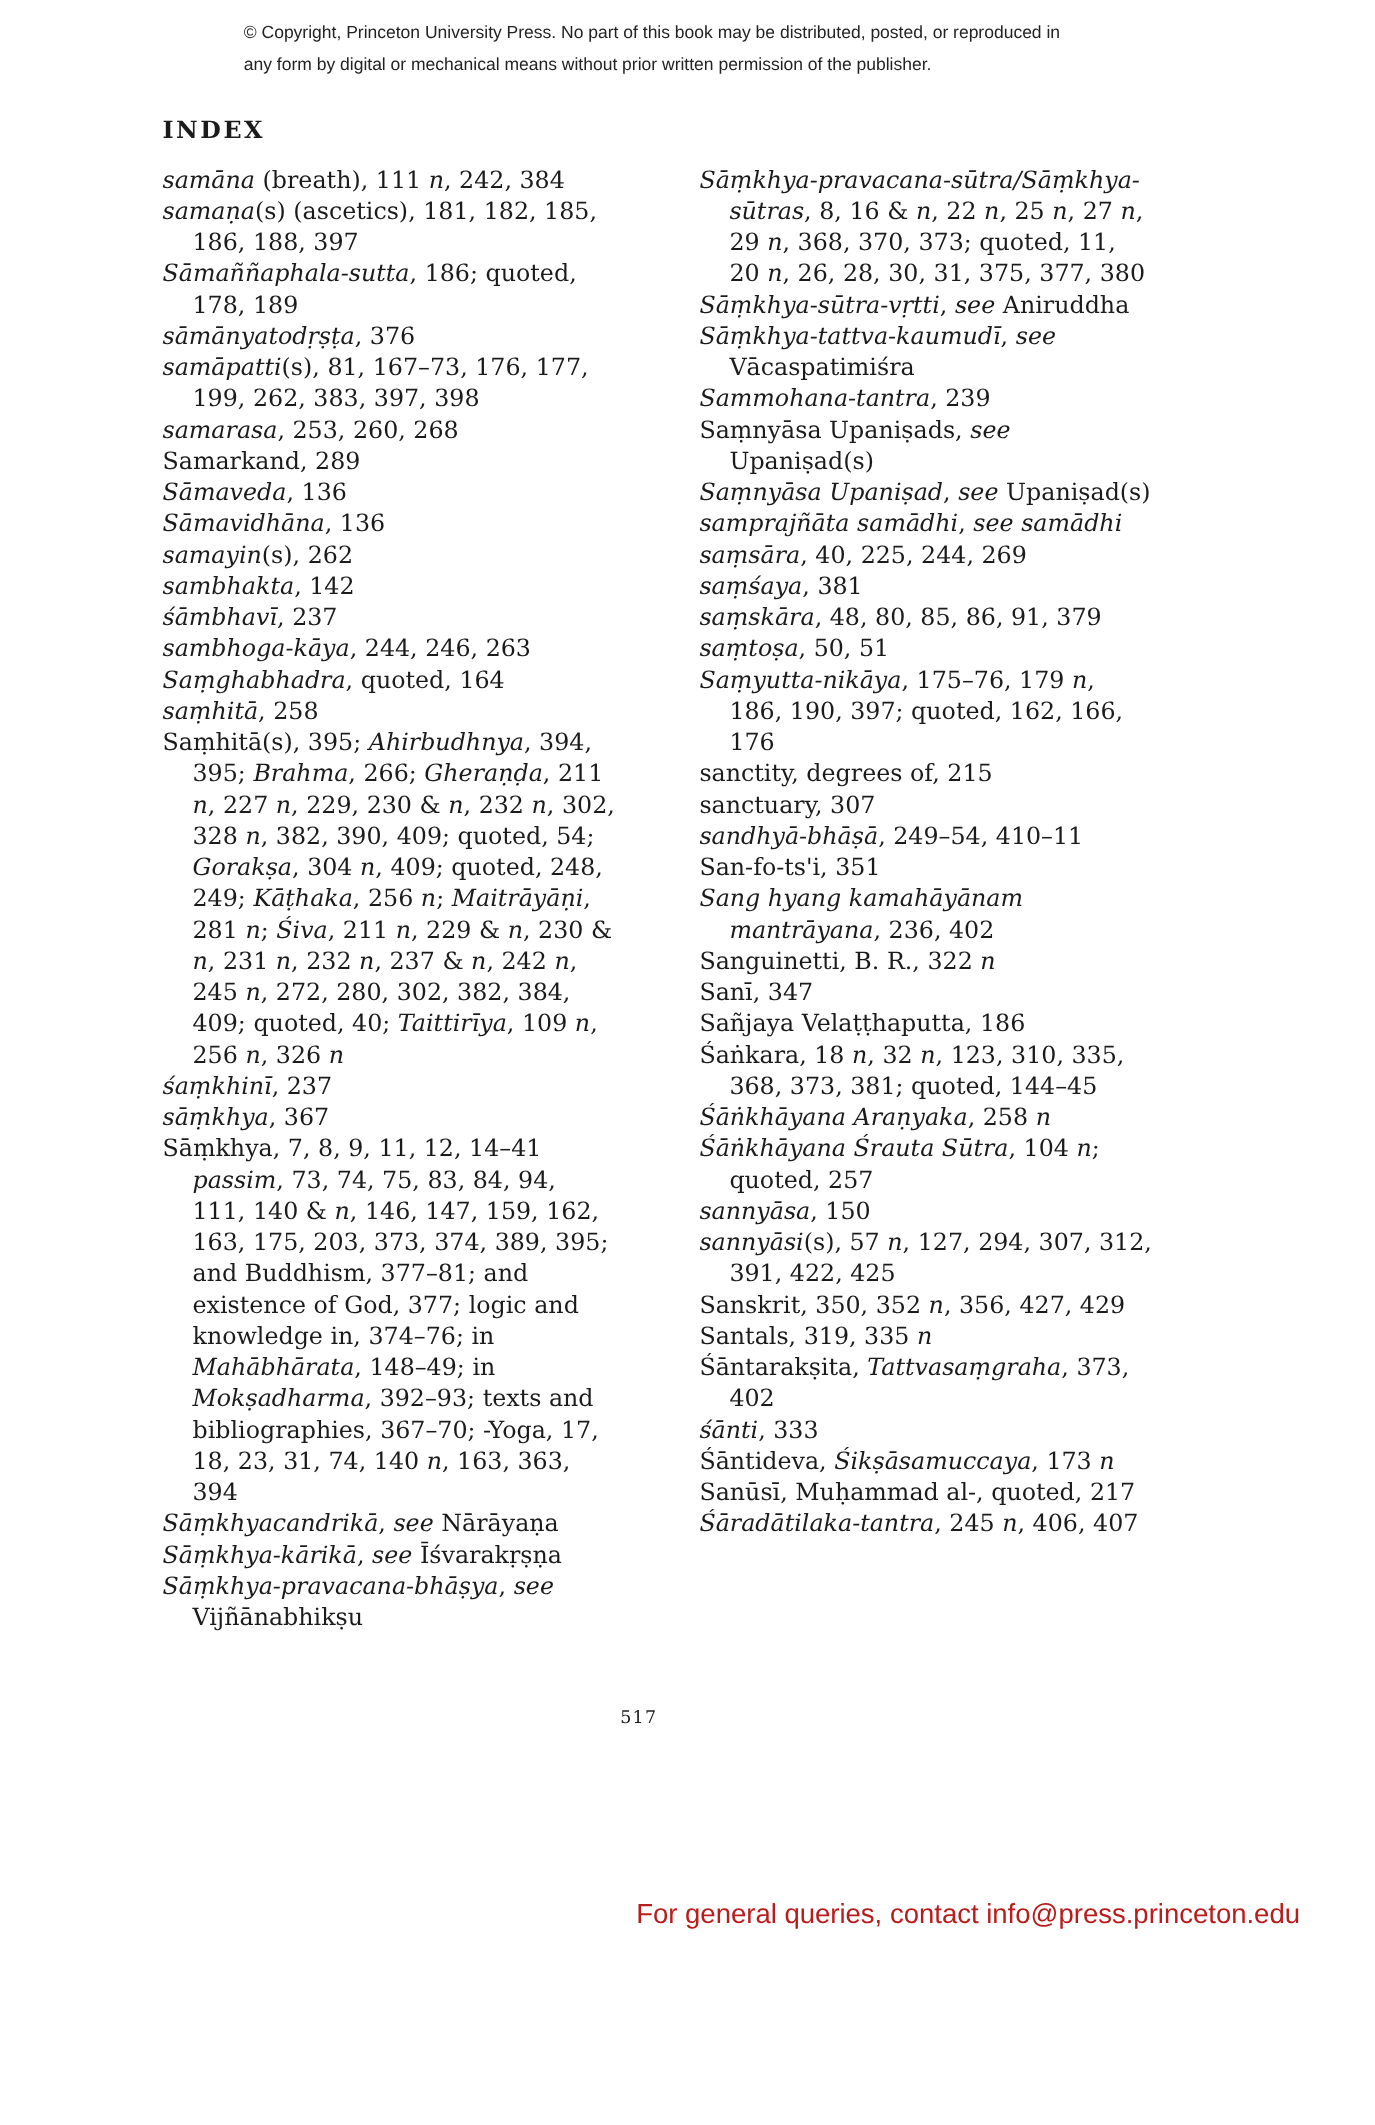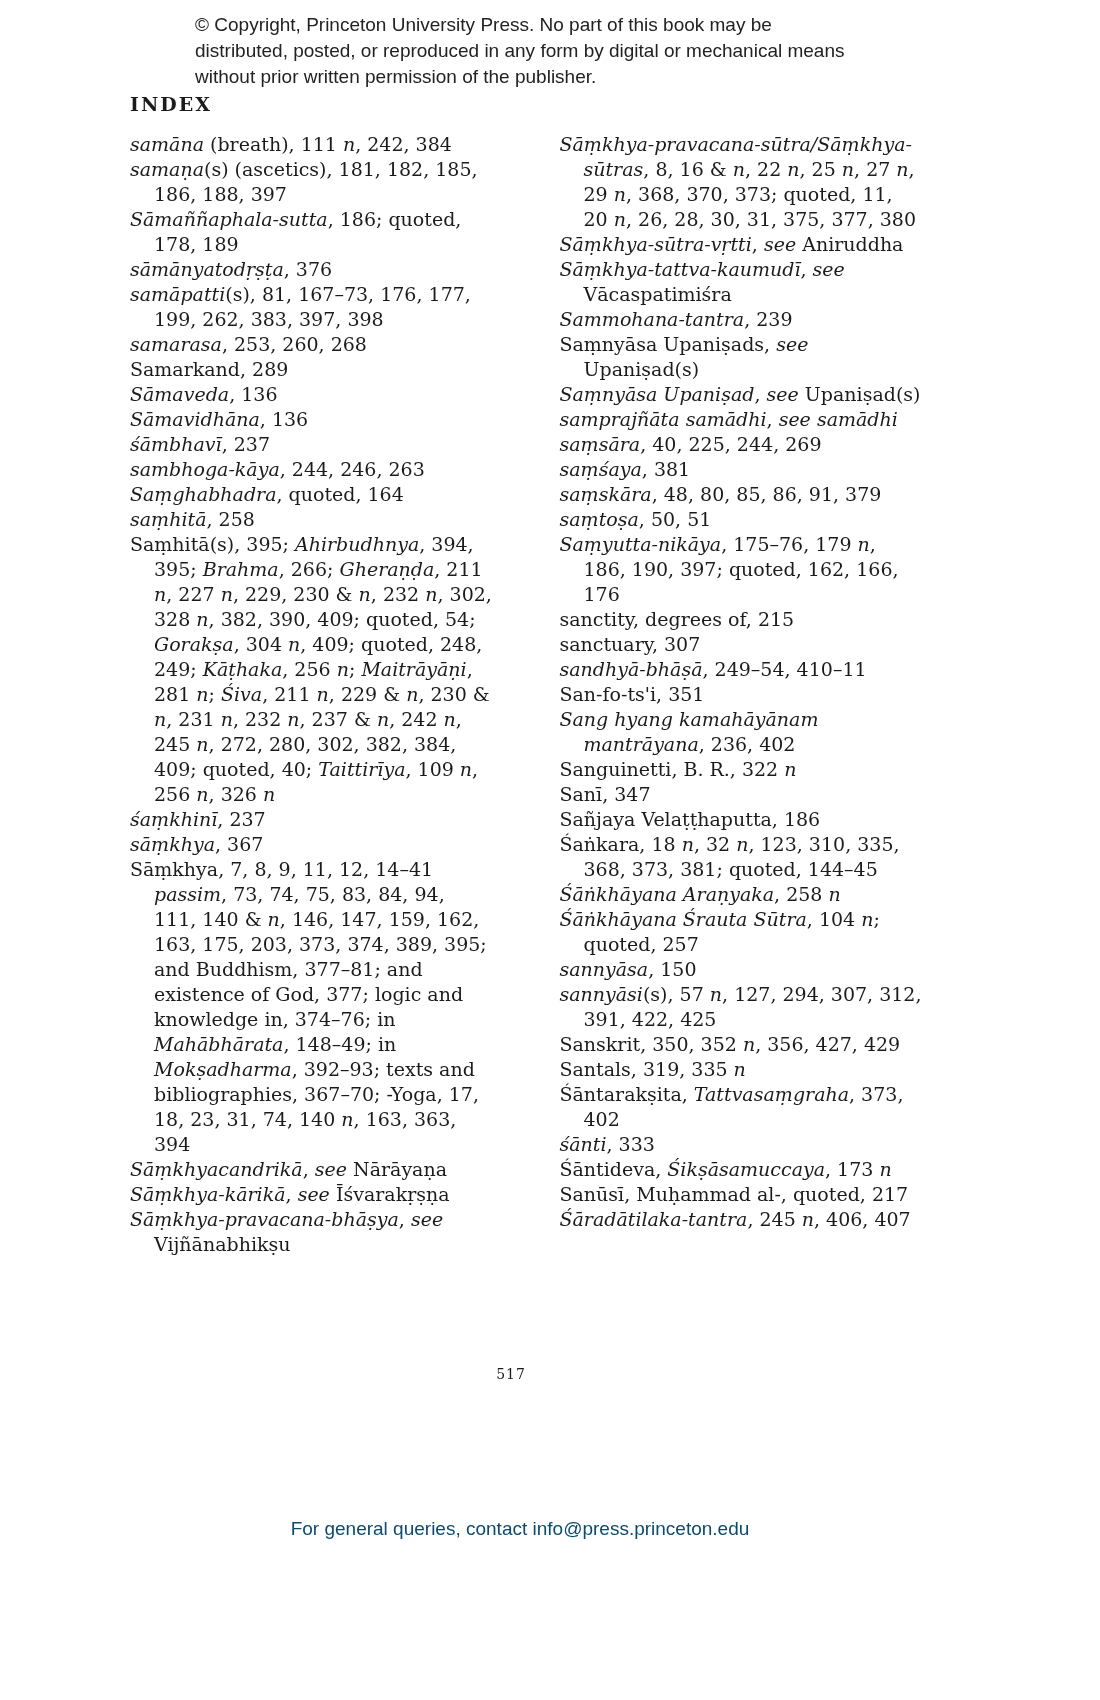--- a/index.html
+++ b/index.html
@@ -10,21 +10,21 @@
     color: #1b1b1b;
     font-family: "DejaVu Serif", serif;
     overflow: hidden;
   }
   .copyright {
     position: absolute;
     left: 195px;
     top: 12px;
     width: 660px;
     font-family: "Liberation Sans", sans-serif;
-    font-size: 19px;
+    font-size: 14px;
     line-height: 26px;
     color: #222222;
   }
   .index-title {
     position: absolute;
     left: 130px;
     top: 93px;
     width: 780px;
     font-weight: bold;
     font-size: 19px;
@@ -53,44 +53,46 @@
     width: 780px;
     text-align: center;
     font-size: 14px;
     letter-spacing: 1px;
   }
   .footer {
     position: absolute;
     left: 0;
     top: 1518px;
     width: 1040px;
-    text-align: center;
+    text-align: right;
     font-family: "Liberation Sans", sans-serif;
-    font-size: 19px;
-    color: #0c4a6e;
+    font-size: 22px;
+    color: #b91c1c;
   }
 </style>
 </head>
 <body>
 
 <div class="copyright">© Copyright, Princeton University Press. No part of this book may be distributed, posted, or reproduced in any form by digital or mechanical means without prior written permission of the publisher.</div>
 
 <div class="index-title">INDEX</div>
 
 <div class="columns">
   <div class="col">
       <div class="entry"><span class="it">samāna</span><span> (breath), 111 </span><span class="it">n</span><span>, 242, 384</span></div>
       <div class="entry"><span class="it">samaṇa</span><span>(s) (ascetics), 181, 182, 185, 186, 188, 397</span></div>
       <div class="entry"><span class="it">Sāmaññaphala-sutta</span><span>, 186; quoted, 178, 189</span></div>
       <div class="entry"><span class="it">sāmānyatodṛṣṭa</span><span>, 376</span></div>
       <div class="entry"><span class="it">samāpatti</span><span>(s), 81, 167–73, 176, 177, 199, 262, 383, 397, 398</span></div>
       <div class="entry"><span class="it">samarasa</span><span>, 253, 260, 268</span></div>
       <div class="entry"><span>Samarkand, 289</span></div>
       <div class="entry"><span class="it">Sāmaveda</span><span>, 136</span></div>
       <div class="entry"><span class="it">Sāmavidhāna</span><span>, 136</span></div>
+      <div class="entry"><span class="it">samayin</span><span>(s), 262</span></div>
+      <div class="entry"><span class="it">sambhakta</span><span>, 142</span></div>
       <div class="entry"><span class="it">śāmbhavī</span><span>, 237</span></div>
       <div class="entry"><span class="it">sambhoga-kāya</span><span>, 244, 246, 263</span></div>
       <div class="entry"><span class="it">Saṃghabhadra</span><span>, quoted, 164</span></div>
       <div class="entry"><span class="it">saṃhitā</span><span>, 258</span></div>
       <div class="entry"><span>Saṃhitā(s), 395; </span><span class="it">Ahirbudhnya</span><span>, 394, 395; </span><span class="it">Brahma</span><span>, 266; </span><span class="it">Gheraṇḍa</span><span>, 211 </span><span class="it">n</span><span>, 227 </span><span class="it">n</span><span>, 229, 230 &amp; </span><span class="it">n</span><span>, 232 </span><span class="it">n</span><span>, 302, 328 </span><span class="it">n</span><span>, 382, 390, 409; quoted, 54; </span><span class="it">Gorakṣa</span><span>, 304 </span><span class="it">n</span><span>, 409; quoted, 248, 249; </span><span class="it">Kāṭhaka</span><span>, 256 </span><span class="it">n</span><span>; </span><span class="it">Maitrāyāṇi</span><span>, 281 </span><span class="it">n</span><span>; </span><span class="it">Śiva</span><span>, 211 </span><span class="it">n</span><span>, 229 &amp; </span><span class="it">n</span><span>, 230 &amp; </span><span class="it">n</span><span>, 231 </span><span class="it">n</span><span>, 232 </span><span class="it">n</span><span>, 237 &amp; </span><span class="it">n</span><span>, 242 </span><span class="it">n</span><span>, 245 </span><span class="it">n</span><span>, 272, 280, 302, 382, 384, 409; quoted, 40; </span><span class="it">Taittirīya</span><span>, 109 </span><span class="it">n</span><span>, 256 </span><span class="it">n</span><span>, 326 </span><span class="it">n</span></div>
       <div class="entry"><span class="it">śaṃkhinī</span><span>, 237</span></div>
       <div class="entry"><span class="it">sāṃkhya</span><span>, 367</span></div>
       <div class="entry"><span>Sāṃkhya, 7, 8, 9, 11, 12, 14–41 </span><span class="it">passim</span><span>, 73, 74, 75, 83, 84, 94, 111, 140 &amp; </span><span class="it">n</span><span>, 146, 147, 159, 162, 163, 175, 203, 373, 374, 389, 395; and Buddhism, 377–81; and existence of God, 377; logic and knowledge in, 374–76; in </span><span class="it">Mahābhārata</span><span>, 148–49; in </span><span class="it">Mokṣadharma</span><span>, 392–93; texts and bibliographies, 367–70; -Yoga, 17, 18, 23, 31, 74, 140 </span><span class="it">n</span><span>, 163, 363, 394</span></div>
       <div class="entry"><span class="it">Sāṃkhyacandrikā</span><span>, </span><span class="it">see</span><span> Nārāyaṇa</span></div>
       <div class="entry"><span class="it">Sāṃkhya-kārikā</span><span>, </span><span class="it">see</span><span> Īśvarakṛṣṇa</span></div>

